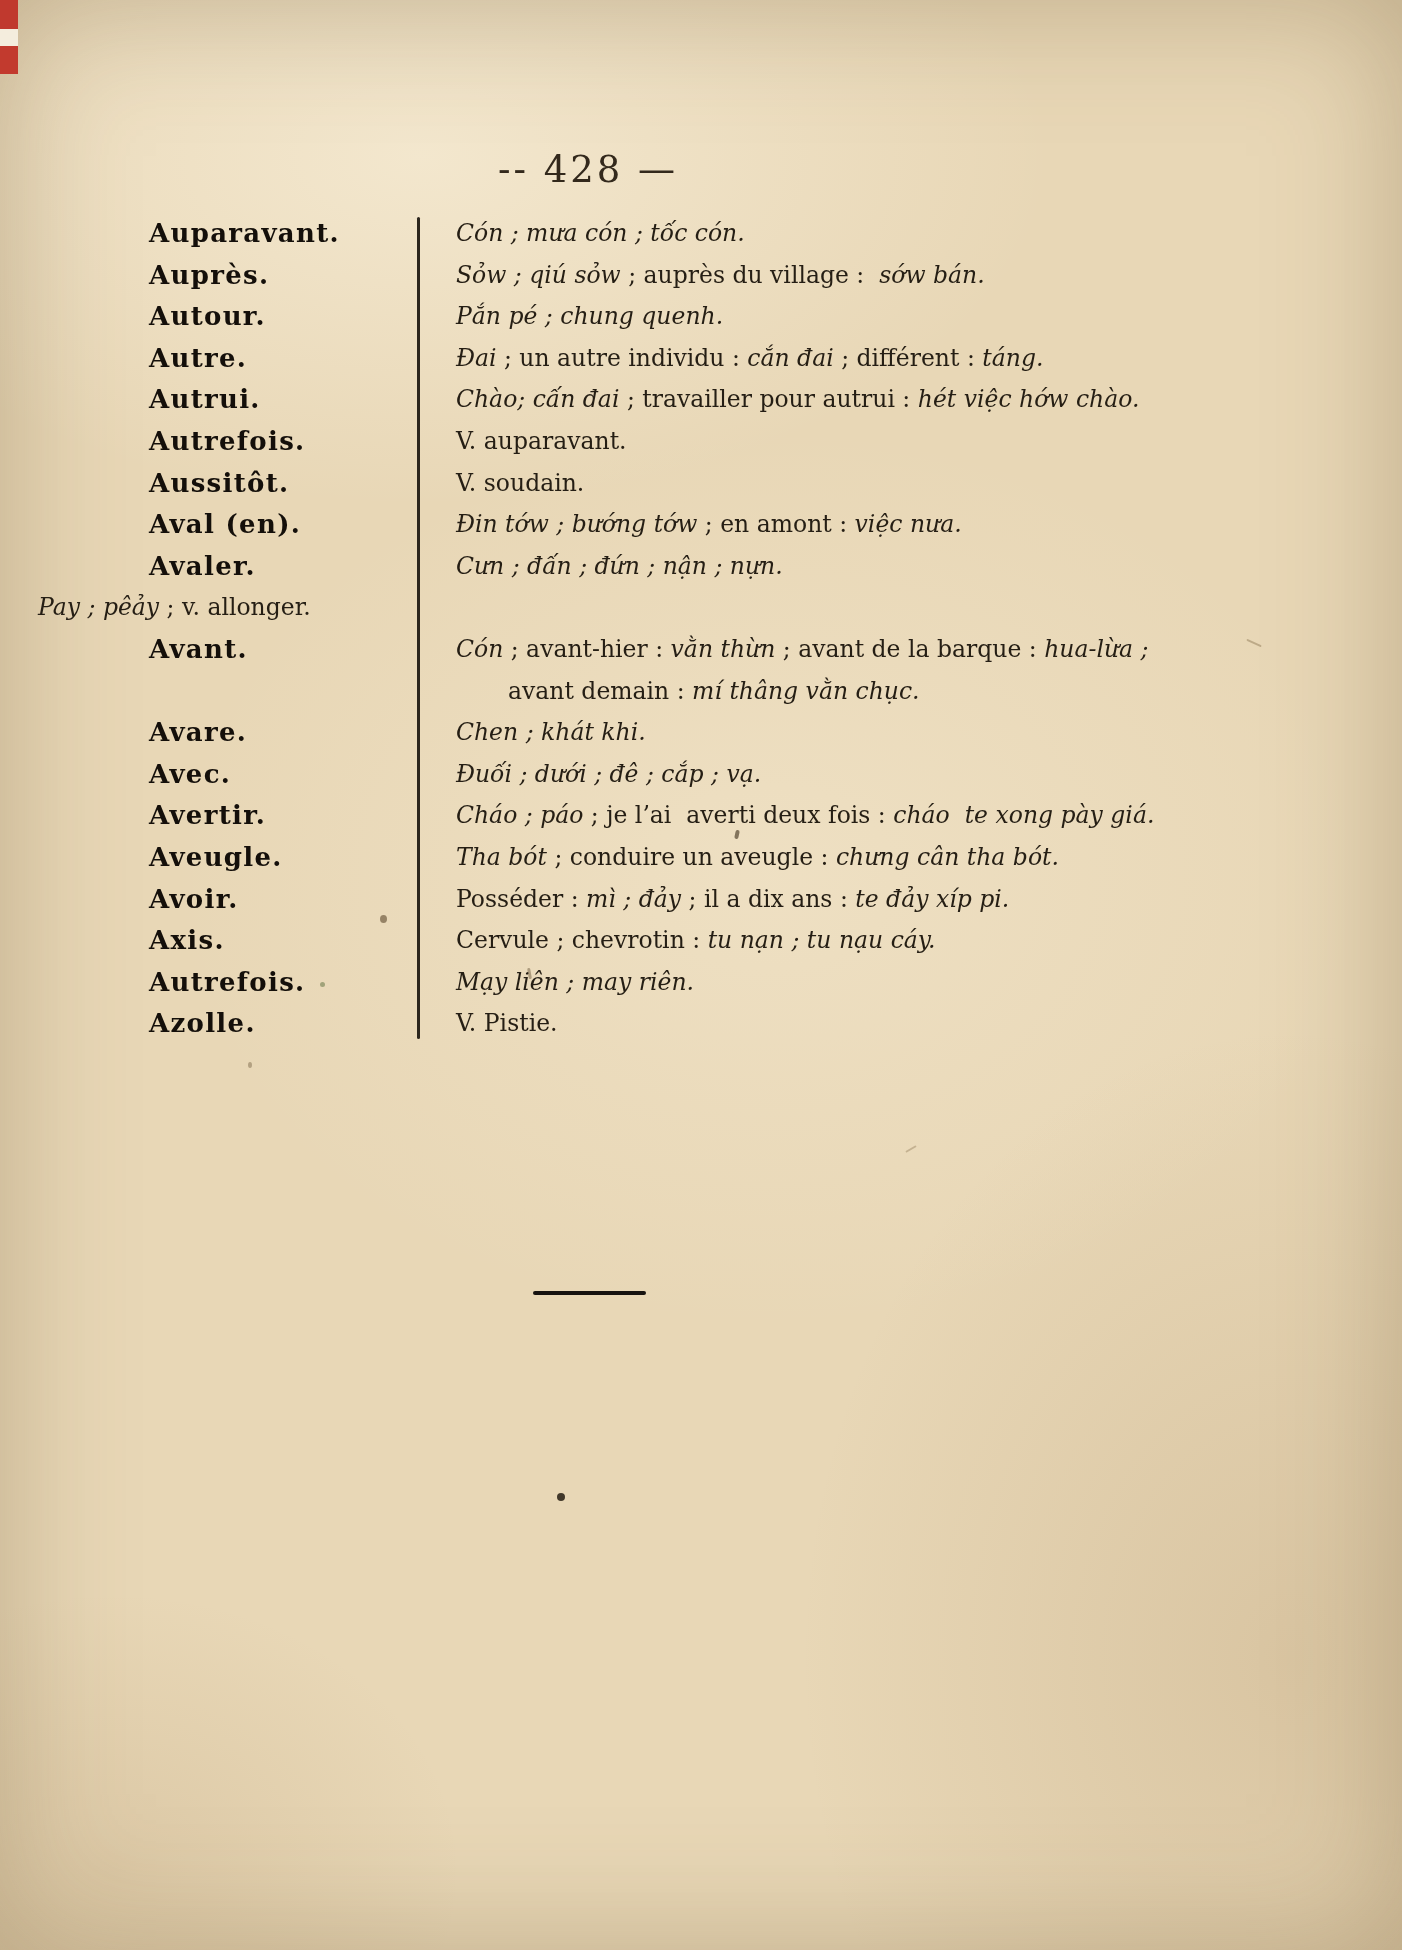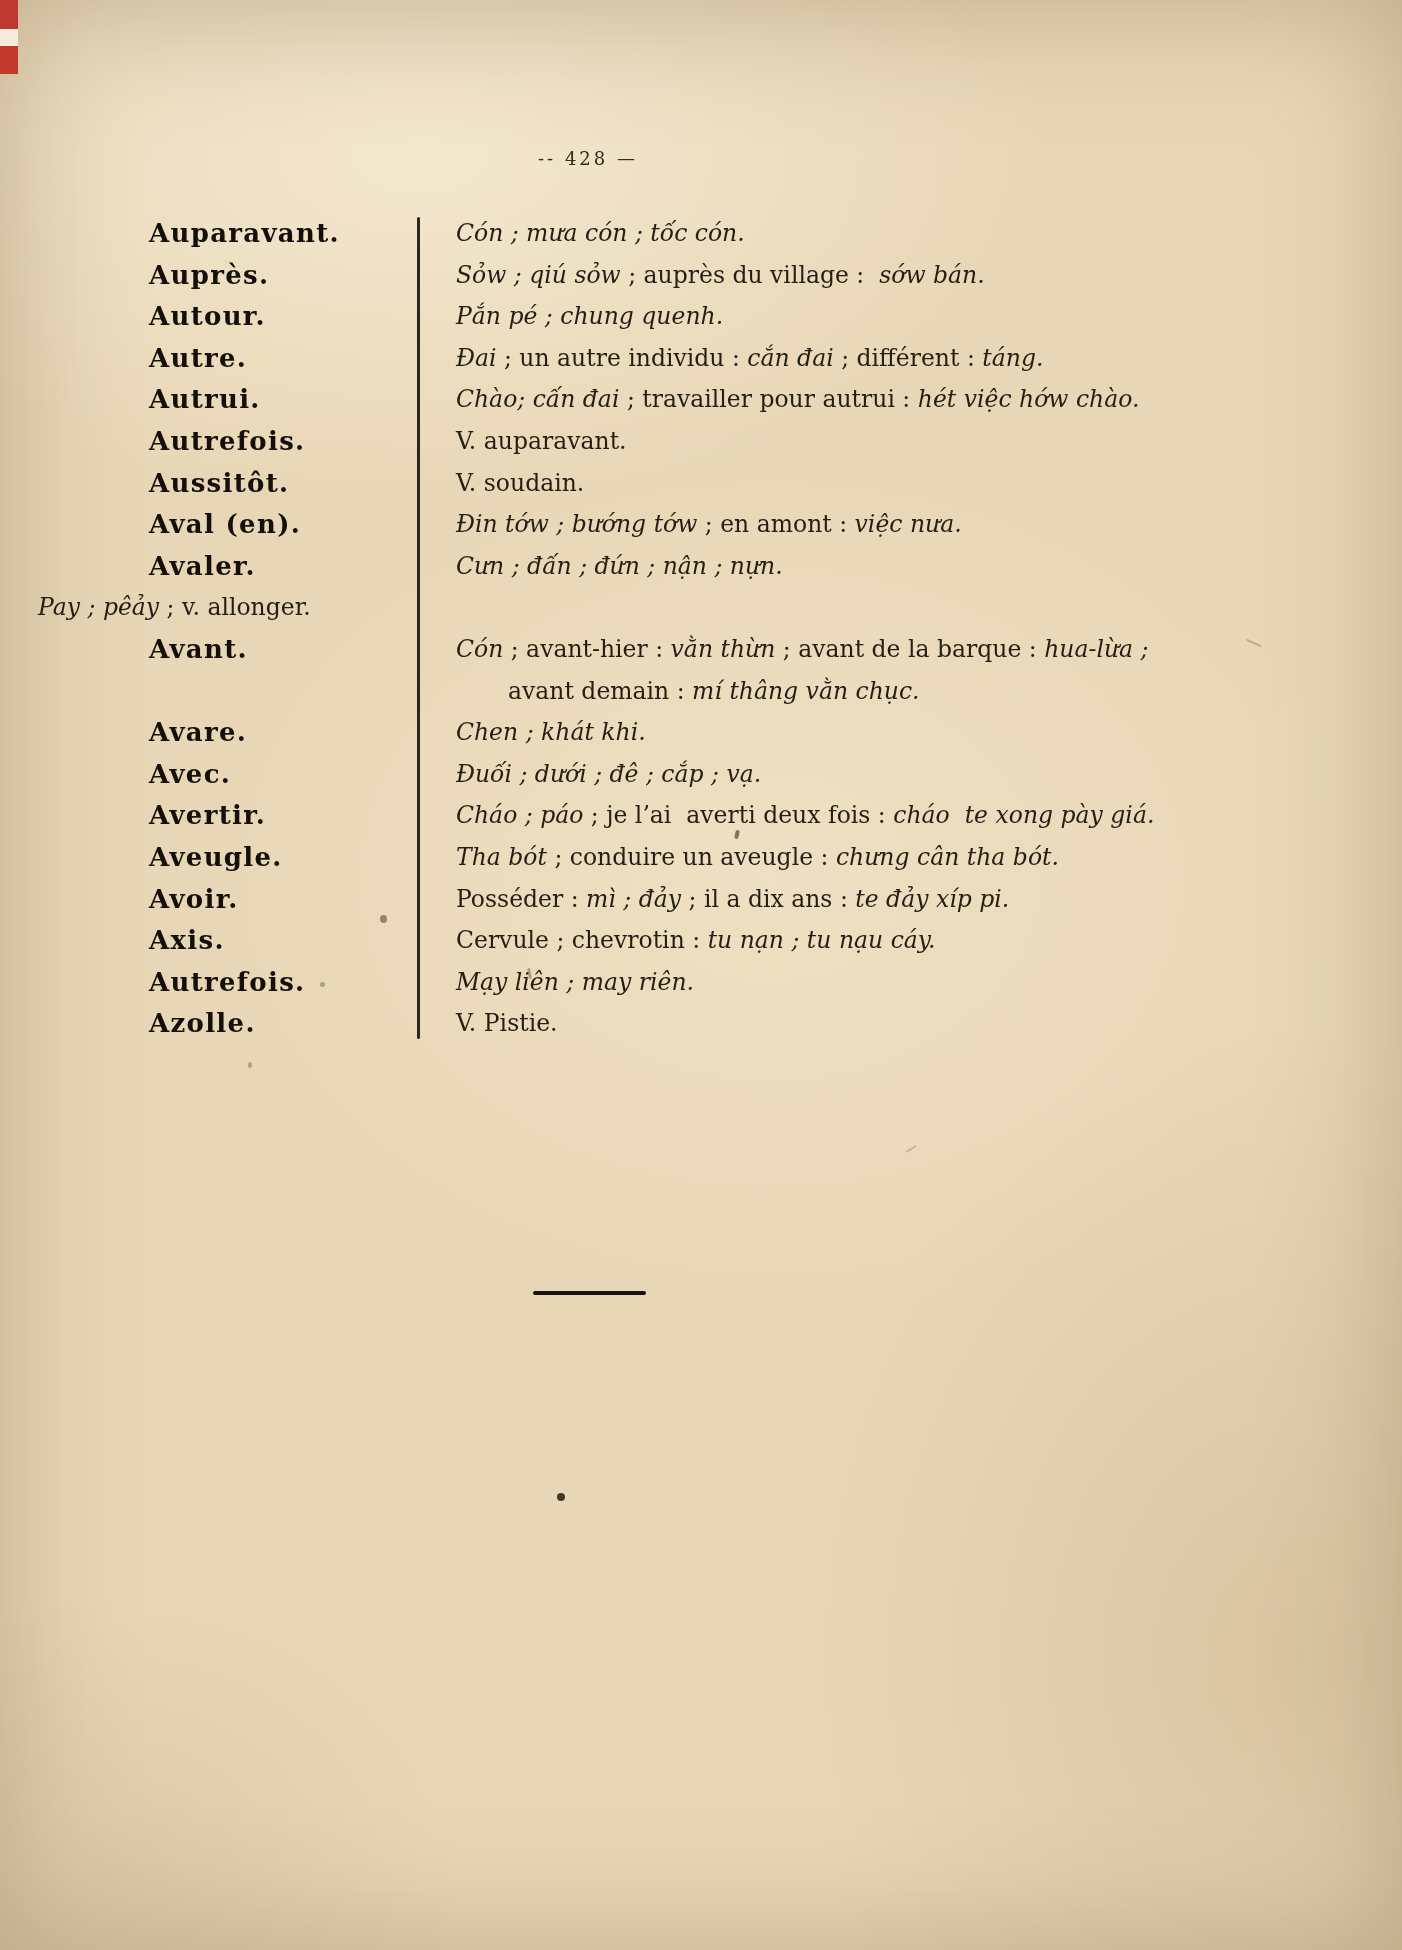--- a/index.html
+++ b/index.html
@@ -24,21 +24,21 @@
 
   
   .ribbon { position: absolute; left: 0; top: 0; width: 18px; height: 74px; }
   .ribbon .r-red-1 { position: absolute; left: 0; top: 0; width: 18px; height: 29px; background: #c0392e; }
   .ribbon .r-white { position: absolute; left: 0; top: 29px; width: 18px; height: 17px; background: #f4eddd; }
   .ribbon .r-red-2 { position: absolute; left: 0; top: 46px; width: 18px; height: 28px; background: #c23a2e; }
 
   .page-header {
     position: absolute; top: 148px; left: 468px; width: 240px;
     text-align: center;
-    font-size: 18px; letter-spacing: 3px;
+    font-size: 37px; letter-spacing: 3px;
     color: #33291c;
   }
 
   .column-divider {
     position: absolute; left: 417px; top: 217px;
     width: 3px; height: 822px;
     background: #2c261d; border-radius: 2px;
   }
 
   .rows { position: absolute; left: 0; top: 213px; width: 1402px; margin-left: 18px; }

